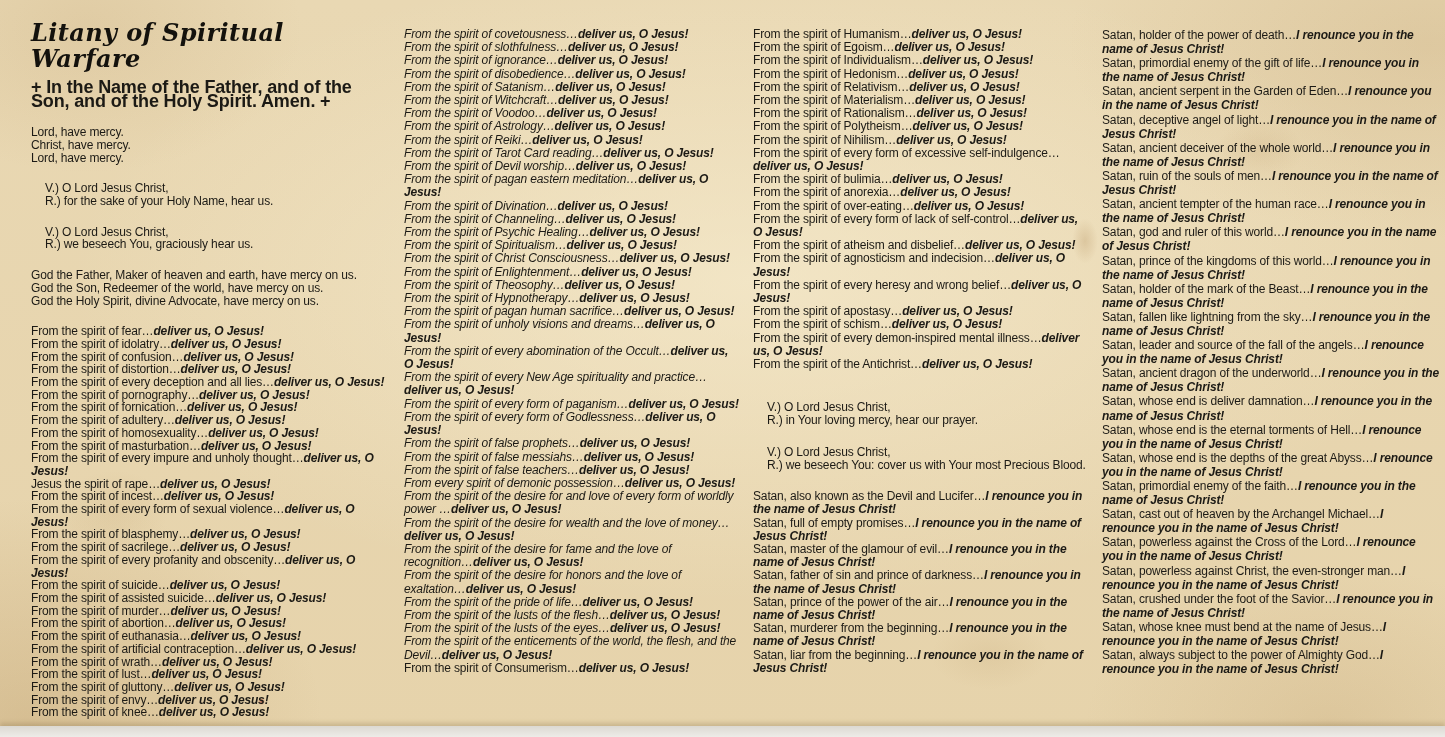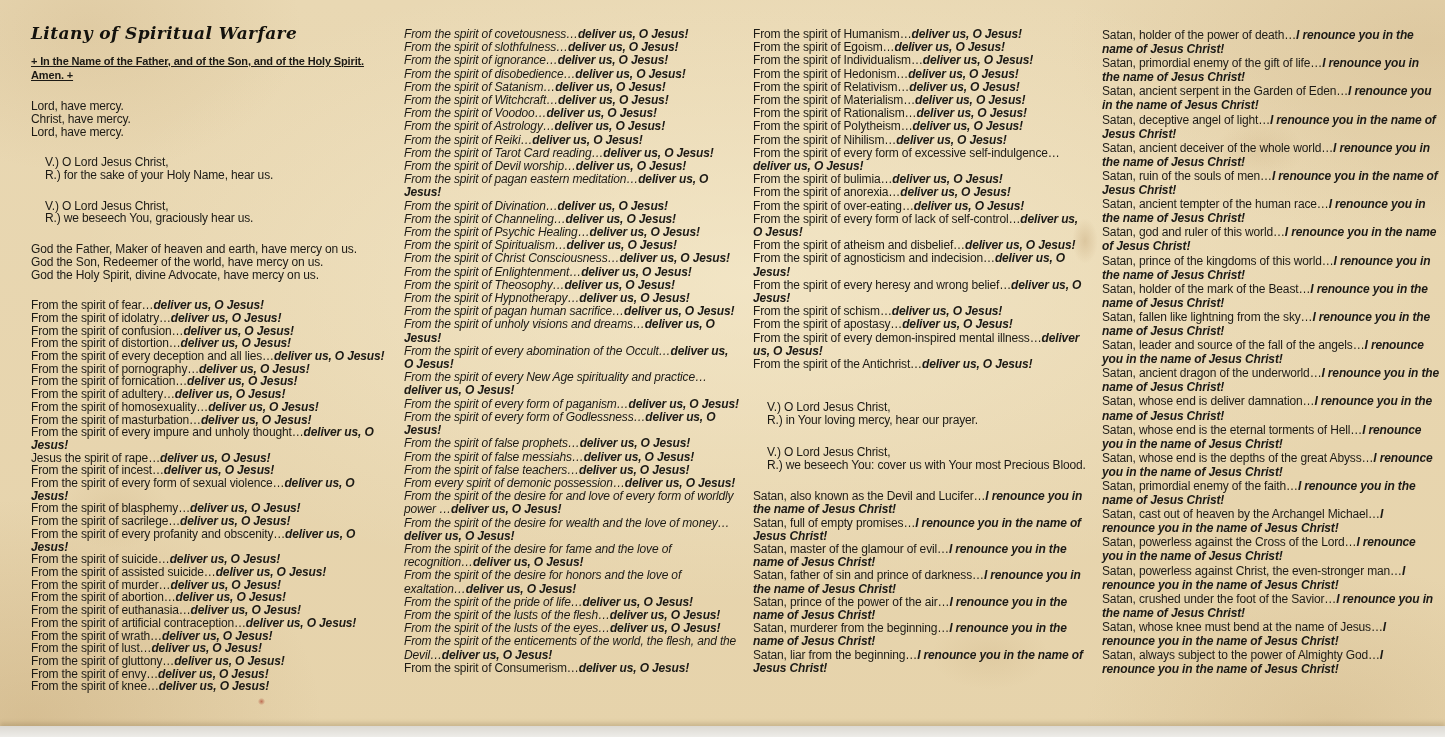--- a/index.html
+++ b/index.html
@@ -25,23 +25,23 @@
     background:linear-gradient(#dcd9d2,#edecE8);
     box-shadow:0 -3px 4px rgba(120,95,55,.25);
   }
   .col{position:absolute;top:28px;color:#1c1a15;font-size:12px;letter-spacing:-0.15px;}
   .col1{left:31px;width:362px;top:20px;line-height:12.7px;}
   .col2{left:404px;width:335px;line-height:13.2px;}
   .col3{left:753px;width:333px;line-height:13.2px;}
   .col4{left:1102px;width:337px;line-height:14.1px;}
   .title{
     font-family:"DejaVu Serif", serif;font-style:italic;font-weight:900;
-    font-size:17px;line-height:26px;letter-spacing:.4px;margin-bottom:9px;color:#14120d;
+    font-size:24px;line-height:26px;letter-spacing:.4px;margin-bottom:9px;color:#14120d;
   }
-  .bold-head{font-weight:bold;font-size:11px;line-height:13.6px;text-decoration:underline;}
+  .bold-head{font-weight:bold;font-size:18px;line-height:13.6px;}
   .line{}
   .vr{font-weight:normal;margin-left:14px;}
   .gap{height:12px;}
   .gap2{height:18px;}
   .pet .resp{font-weight:bold;font-style:italic;}
   .pet.ital .lead{font-style:italic;}
 </style>
 </head>
 <body>
 
@@ -151,22 +151,22 @@
         <div class="pet"><span class="lead">From the spirit of Polytheism…</span><span class="resp">deliver us, O Jesus!</span></div>
         <div class="pet"><span class="lead">From the spirit of Nihilism…</span><span class="resp">deliver us, O Jesus!</span></div>
         <div class="pet"><span class="lead">From the spirit of every form of excessive self-indulgence…</span><span class="resp">deliver us, O Jesus!</span></div>
         <div class="pet"><span class="lead">From the spirit of bulimia…</span><span class="resp">deliver us, O Jesus!</span></div>
         <div class="pet"><span class="lead">From the spirit of anorexia…</span><span class="resp">deliver us, O Jesus!</span></div>
         <div class="pet"><span class="lead">From the spirit of over-eating…</span><span class="resp">deliver us, O Jesus!</span></div>
         <div class="pet"><span class="lead">From the spirit of every form of lack of self-control…</span><span class="resp">deliver us, O Jesus!</span></div>
         <div class="pet"><span class="lead">From the spirit of atheism and disbelief…</span><span class="resp">deliver us, O Jesus!</span></div>
         <div class="pet"><span class="lead">From the spirit of agnosticism and indecision…</span><span class="resp">deliver us, O Jesus!</span></div>
         <div class="pet"><span class="lead">From the spirit of every heresy and wrong belief…</span><span class="resp">deliver us, O Jesus!</span></div>
+        <div class="pet"><span class="lead">From the spirit of apostasy…</span><span class="resp">deliver us, O Jesus!</span></div>
         <div class="pet"><span class="lead">From the spirit of schism…</span><span class="resp">deliver us, O Jesus!</span></div>
-        <div class="pet"><span class="lead">From the spirit of apostasy…</span><span class="resp">deliver us, O Jesus!</span></div>
         <div class="pet"><span class="lead">From the spirit of every demon-inspired mental illness…</span><span class="resp">deliver us, O Jesus!</span></div>
         <div class="pet"><span class="lead">From the spirit of the Antichrist…</span><span class="resp">deliver us, O Jesus!</span></div>
         <div class="gap2"></div>
         <div class="gap"></div>
         <div class="vr">V.) O Lord Jesus Christ,</div>
         <div class="vr">R.) in Your loving mercy, hear our prayer.</div>
         <div class="gap2"></div>
         <div class="vr">V.) O Lord Jesus Christ,</div>
         <div class="vr">R.) we beseech You: cover us with Your most Precious Blood.</div>
         <div class="gap2"></div>

